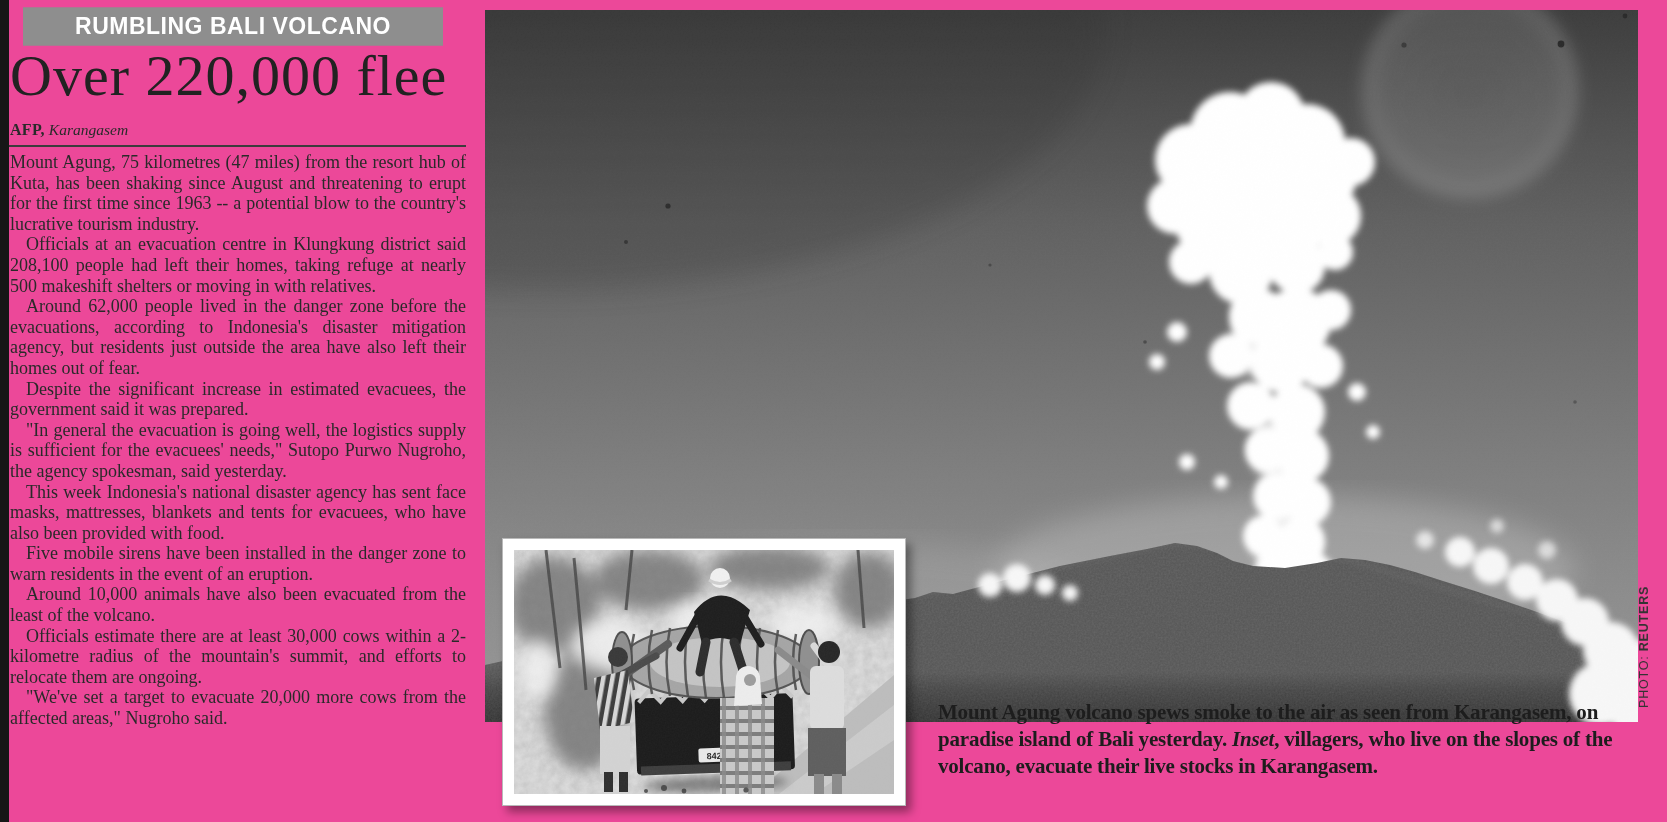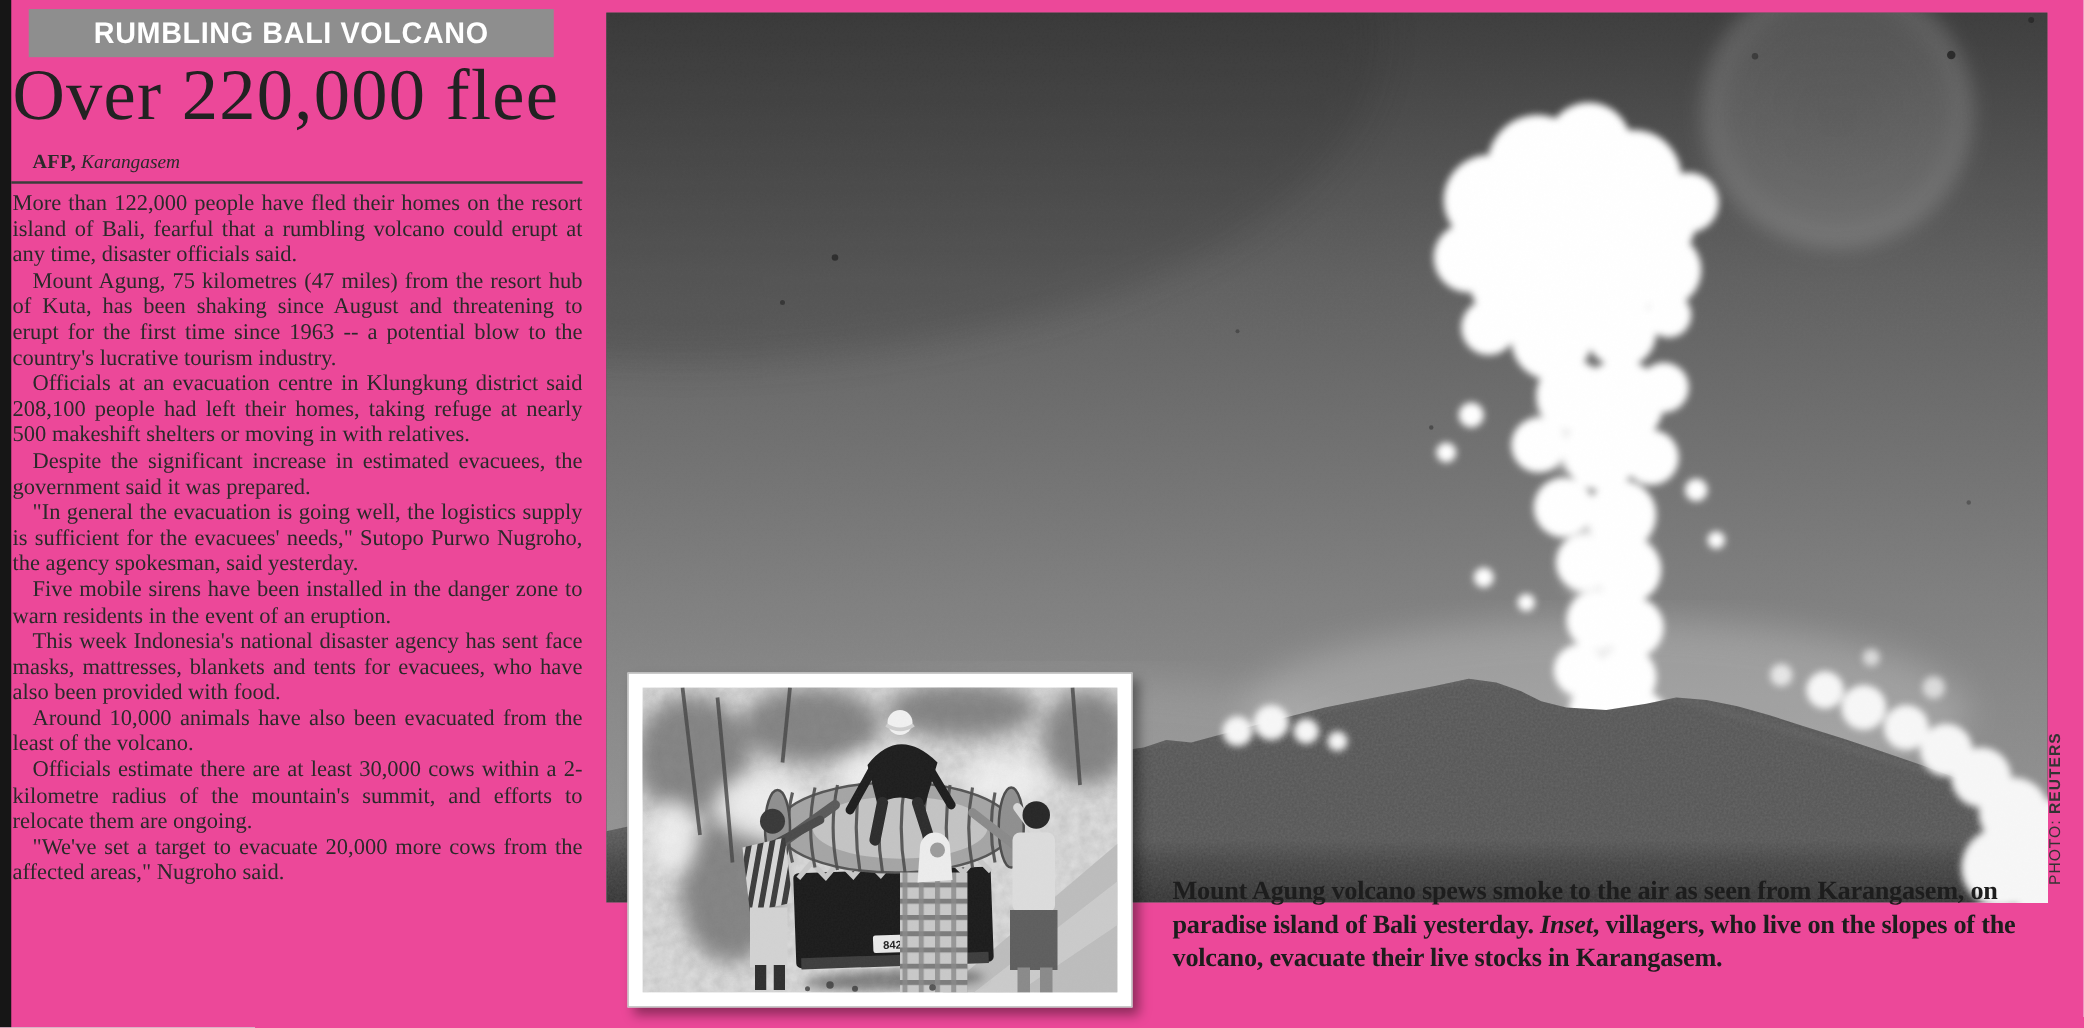--- a/index.html
+++ b/index.html
@@ -18,21 +18,21 @@
     background:#8e8e8e; color:#ffffff;
     font-family:"Liberation Sans", sans-serif; font-weight:bold; font-size:23px;
     display:flex; align-items:center; justify-content:center;
     letter-spacing:.5px; transform:scaleY(1.04);
   }
   .headline {
     position:absolute; left:10px; top:44px; width:456px;
     font-family:"Liberation Serif", serif; font-weight:400;
     font-size:58px; line-height:1.1; color:#222222; letter-spacing:1px; white-space:nowrap;
   }
-  .byline { position:absolute; left:26px; top:121px; width:456px; font-size:16px; color:#2a2a2a; }
+  .byline { position:absolute; left:10px; top:121px; width:456px; font-size:16px; color:#2a2a2a; }
   .byline .agency { font-weight:bold; letter-spacing:.3px; }
   .byline .place  { font-style:italic; font-size:15.5px; }
   .rule { position:absolute; left:9px; top:145px; width:457px; height:2px; background:#3c3c3c; }
   .article {
     position:absolute; left:10px; top:152px; width:456px; height:645px;
     font-size:18px; line-height:20.6px; color:#2a2a2a;
     text-align:justify; overflow:hidden;
   }
   .article p + p { text-indent:16px; }
 
@@ -83,27 +83,27 @@
   <h1 class="headline">Over 220,000 flee</h1>
 
   <div class="byline">
     <span class="agency">AFP,</span>
     <span class="place">Karangasem</span>
   </div>
 
   <div class="rule"></div>
 
   <div class="article">
-      <p>More than 122,000 people have fled their homes on the resort island of Bali, fearful that a rumbling volcano could erupt at any time, disaster officials said.</p>
       <p>Mount Agung, 75 kilometres (47 miles) from the resort hub of Kuta, has been shaking since August and threatening to erupt for the first time since 1963 -- a potential blow to the country's lucrative tourism industry.</p>
       <p>Officials at an evacuation centre in Klungkung district said 208,100 people had left their homes, taking refuge at nearly 500 makeshift shelters or moving in with relatives.</p>
+      <p>Around 62,000 people lived in the danger zone before the evacuations, according to Indonesia's disaster mitigation agency, but residents just outside the area have also left their homes out of fear.</p>
       <p>Despite the significant increase in estimated evacuees, the government said it was prepared.</p>
       <p>"In general the evacuation is going well, the logistics supply is sufficient for the evacuees' needs," Sutopo Purwo Nugroho, the agency spokesman, said yesterday.</p>
+      <p>This week Indonesia's national disaster agency has sent face masks, mattresses, blankets and tents for evacuees, who have also been provided with food.</p>
       <p>Five mobile sirens have been installed in the danger zone to warn residents in the event of an eruption.</p>
-      <p>This week Indonesia's national disaster agency has sent face masks, mattresses, blankets and tents for evacuees, who have also been provided with food.</p>
       <p>Around 10,000 animals have also been evacuated from the least of the volcano.</p>
       <p>Officials estimate there are at least 30,000 cows within a 2-kilometre radius of the mountain's summit, and efforts to relocate them are ongoing.</p>
       <p>"We've set a target to evacuate 20,000 more cows from the affected areas," Nugroho said.</p>
     </div>
 
   <div class="main-photo">
     <svg width="1153" height="712" viewBox="0 0 1153 712">
       <defs>
         <linearGradient id="sky" x1="0" y1="0" x2="0" y2="1">
           <stop offset="0" stop-color="#3d3d3d"></stop>

